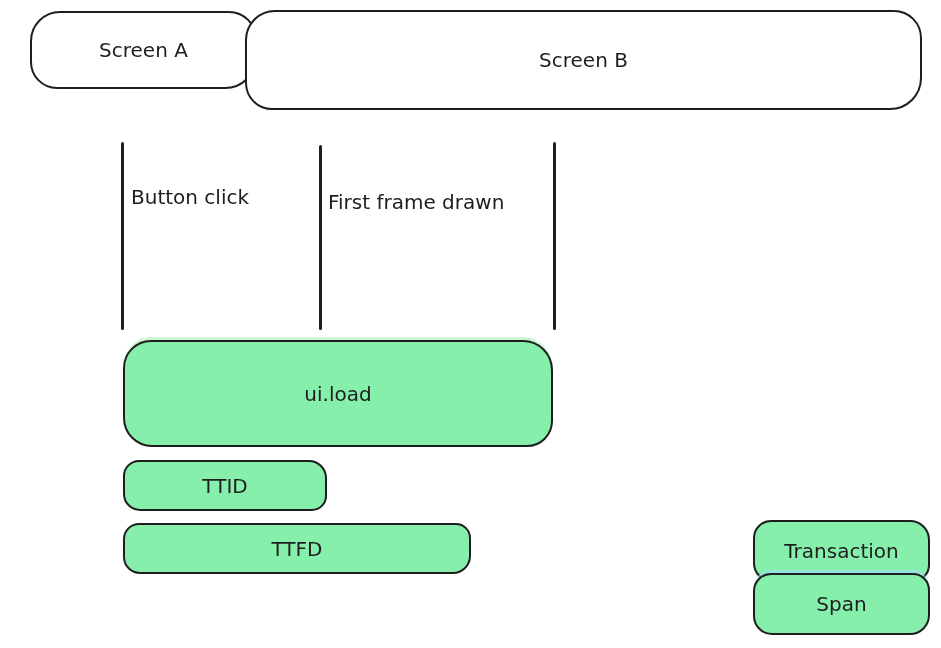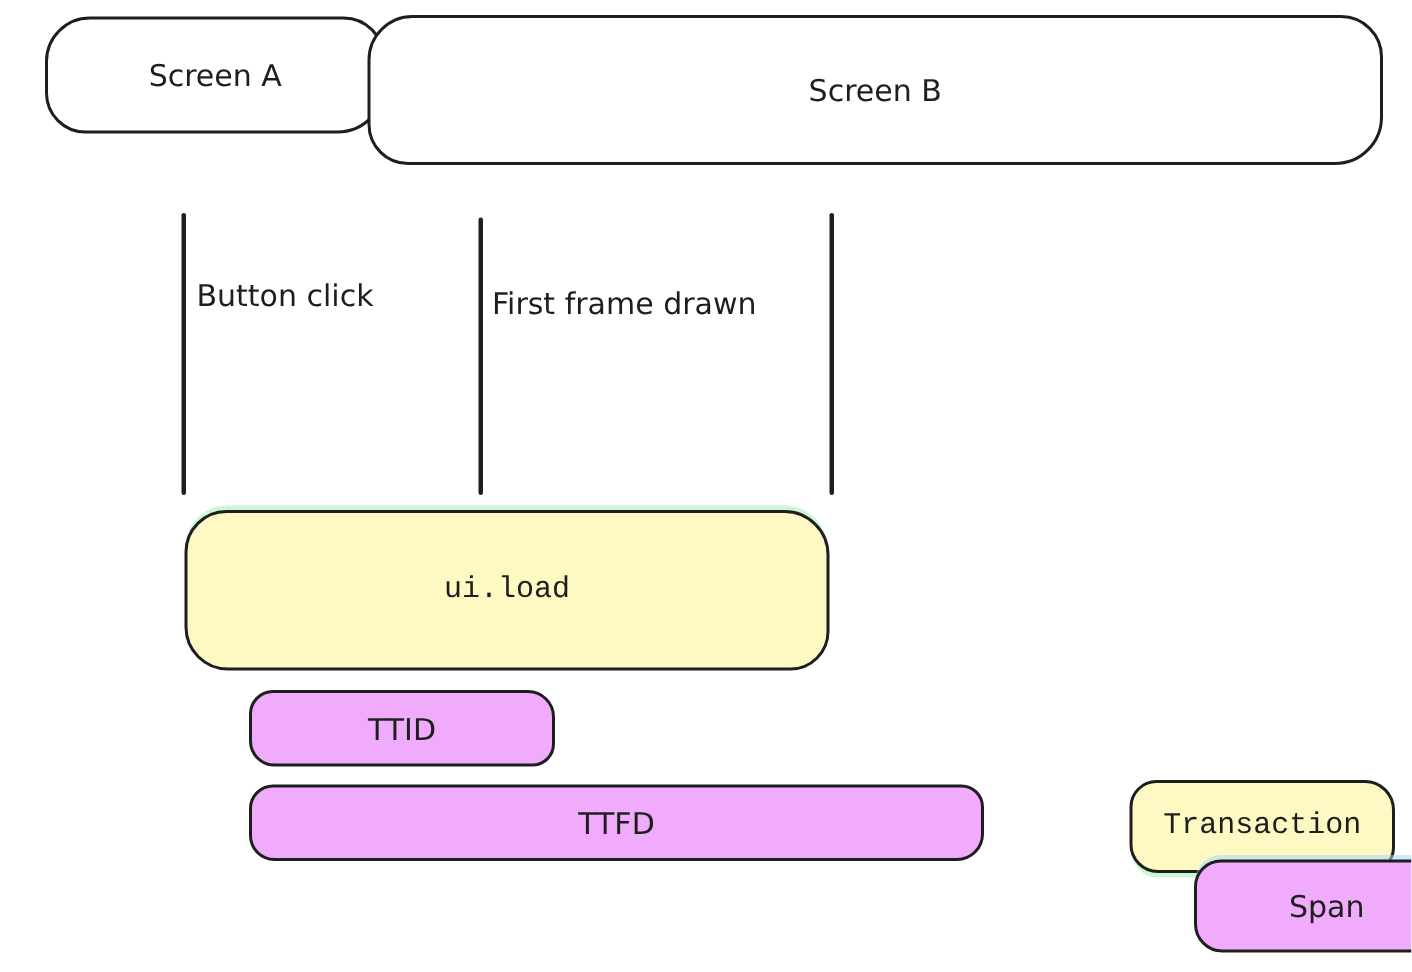--- a/index.html
+++ b/index.html
@@ -47,34 +47,34 @@
     font-size: 20px;
     line-height: 1.2;
     white-space: nowrap;
     margin-top: 33px;
   }
   .event-label-1 { left: 131px; top: 152px; }
   .event-label-2 { left: 328px; top: 157px; }
   .event-label-3 { left: 561px; top: 159px; }
 
   
-  .fill-green { background: #fef9c3; font-family: Liberation Mono, monospace; }
-  .fill-blue  { background: #f0abfc; margin-left: 43px; }
+  .fill-green { background: #86efac; }
+  .fill-blue  { background: #86efac; }
 
   .bar-uiload {
     left: 123px; top: 340px; width: 430px; height: 107px;
     border-radius: 28px 30px 26px 29px;
     box-shadow: 0 -4px 0 -1px rgba(178, 242, 187, 0.65);
   }
   .bar-ttid {
     left: 123px; top: 460px; width: 204px; height: 51px;
     border-radius: 16px 18px 15px 17px;
   }
   .bar-ttfd {
-    left: 123px; top: 523px; width: 490px; height: 51px;
+    left: 123px; top: 523px; width: 348px; height: 51px;
     border-radius: 16px 15px 18px 17px;
   }
 
   
   .legend-transaction {
     left: 753px; top: 520px; width: 177px; height: 62px;
     border-radius: 18px 20px 17px 19px;
     box-shadow: 0 4px 0 -1px rgba(178, 242, 187, 0.65);
   }
   .legend-span {

